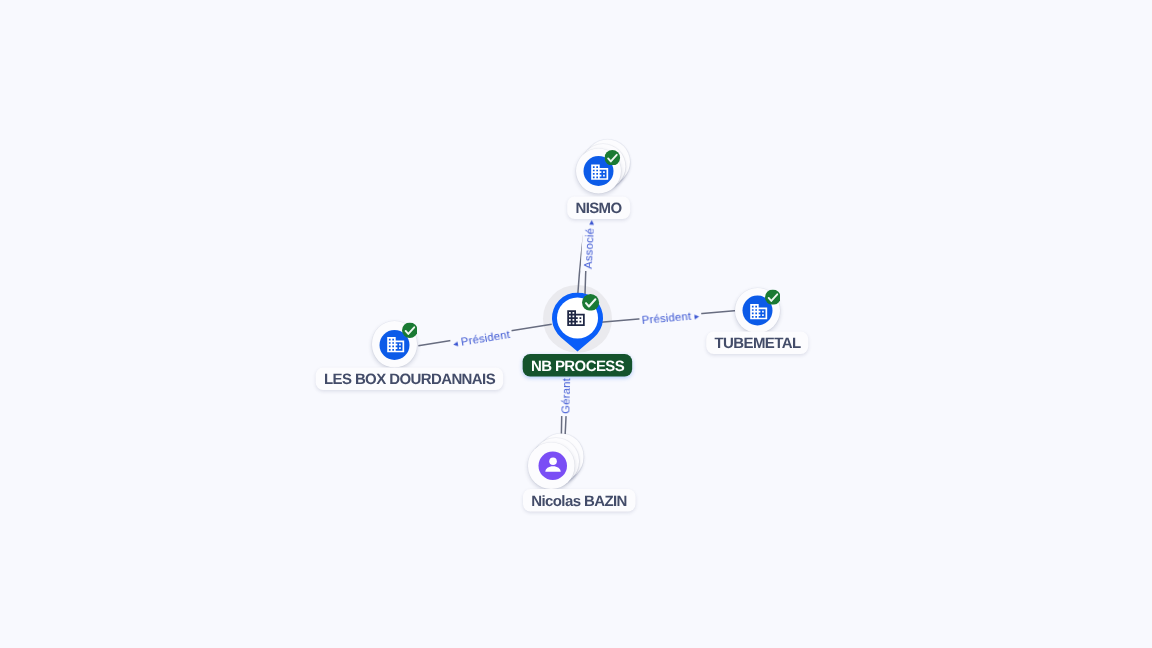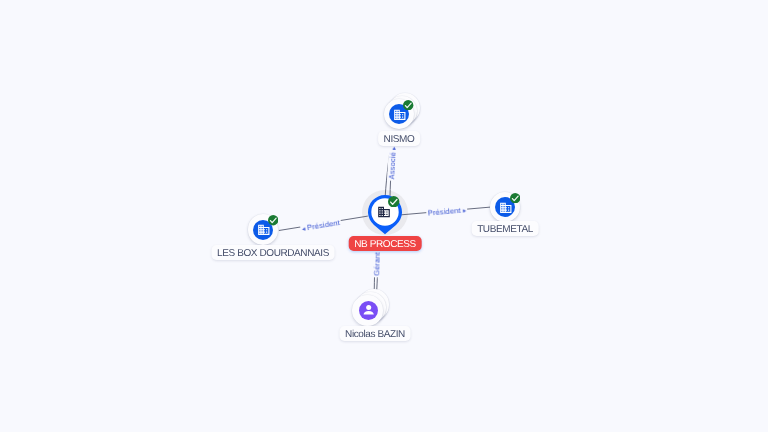--- a/index.html
+++ b/index.html
@@ -5,24 +5,24 @@
 <style>
   html,body{margin:0;padding:0;}
   body{width:768px;height:432px;overflow:hidden;background:#f8f9fe;
        font-family:"Liberation Sans",sans-serif;
        -webkit-font-smoothing:antialiased;text-rendering:geometricPrecision;}
   #stage{position:relative;width:768px;height:432px;background:#f8f9fe;}
   svg.layer{position:absolute;left:0;top:0;width:768px;height:432px;overflow:visible;}
   .node{position:absolute;width:0;height:0;}
   .chip{position:absolute;will-change:transform;white-space:nowrap;border-radius:5px;
         font-size:10px;line-height:17.6px;height:14.8px;letter-spacing:-0.04em;
-        padding:0 5.5px;box-sizing:border-box;overflow:hidden;transform:translate(-50%,0);}
+        padding:0 5.5px;box-sizing:border-box;overflow:hidden;transform:translate(-50%,0);font-weight:bold;}
   .chip.plain{background:#fcfcfe;color:#434c69;
               box-shadow:0 1px 2.5px rgba(40,50,90,.13);}
-  .chip.sel{background:#ef4444;color:#ffffff;
+  .chip.sel{background:#14532d;color:#ffffff;
             box-shadow:0 1px 3px rgba(18,99,240,.30);}
   .edgelabel{position:absolute;will-change:transform;white-space:nowrap;font-size:7.5px;line-height:9px;
              color:#3a55d2;background:#f8f9fe;padding:0 1.5px;letter-spacing:0.02em;}
   .edgelabel .earr{font-size:6.2px;position:relative;top:-0.2px;letter-spacing:0;}
   .edgelabel .earr:first-child{margin-right:2.2px;}
   .edgelabel .earr:last-child{margin-left:2.2px;}
 </style>
 </head>
 <body>
 
@@ -128,15 +128,15 @@
         <div style="position:absolute;left:-12px;top:-18.2px;width:30.4px;height:30.4px;border-radius:50%;background:#fcfcfe;box-shadow:0 1px 2px rgba(40,50,90,.22), 0 0 0 0.5px rgba(40,50,90,.05);"></div>
         <div style="position:absolute;left:-15.2px;top:-15.2px;width:30.4px;height:30.4px;border-radius:50%;background:#fcfcfe;box-shadow:0 1.2px 3px rgba(40,50,90,.20), 0 0 0 0.4px rgba(40,50,90,.05);"></div>
         <div style="position:absolute;left:-8.4px;top:-9.4px;width:19.2px;height:19.2px;border-radius:50%;background:#7a4ef5;"></div>
         <div style="position:absolute;left:-6.5px;top:-7.82px;width:15.4px;height:15.4px;">
           <svg width="15.4" height="15.4" viewBox="0 0 24 24" style="display:block">
             <circle cx="12" cy="8.65" r="3.95" fill="#fff"></circle>
             <path fill="#fff" d="M12 13.9c-4.6 0-8 2.6-8 5.7h16c0-3.1-3.4-5.7-8-5.7z"></path>
           </svg>
         </div>
       </div>
-      <div class="chip plain" style="left: 375px; top: 326px;">Nicolas BAZIN</div>
+      <div class="chip plain" style="left: 386px; top: 326px;">Nicolas BAZIN</div>
     </div>
 </div>
 
 </body></html>

